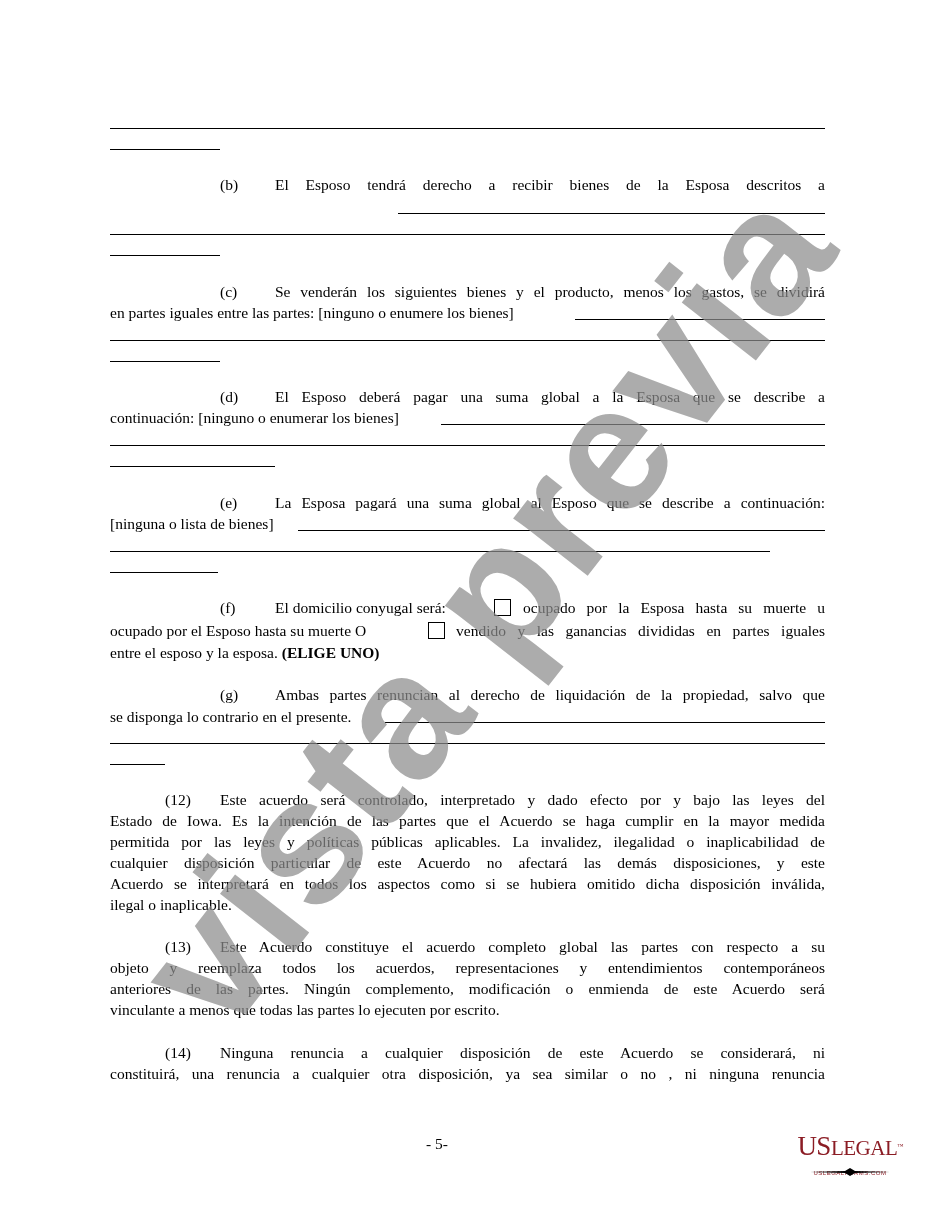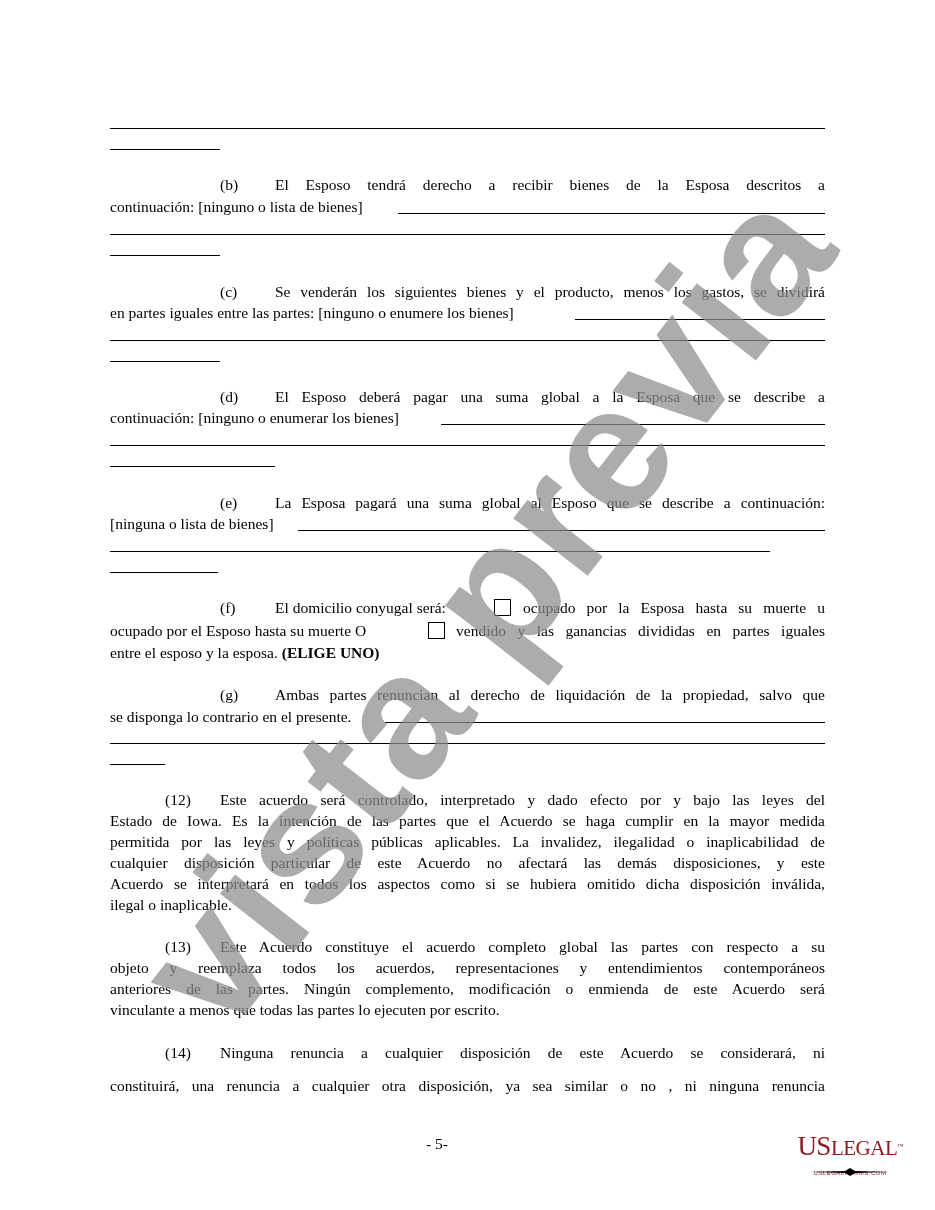--- a/index.html
+++ b/index.html
@@ -27,21 +27,20 @@
 </head>
 <body>
 
 <div class="page">
 
   <div class="line" style="left:110px; top:128px; width:715px;"></div>
   <div class="line" style="left:110px; top:149px; width:110px;"></div>
 
   <div class="txt" style="left:220px; top:174px;">(b)</div>
   <div class="just" style="left:275px; top:174px; width:550px;">El Esposo tendrá derecho a recibir bienes de la Esposa descritos a</div>
-  <div class="txt" style="left:110px; top:196px;">continuación: [ninguno o lista de bienes]</div>
   <div class="line" style="left:398px; top:213px; width:427px;"></div>
   <div class="line" style="left:110px; top:234px; width:715px;"></div>
   <div class="line" style="left:110px; top:255px; width:110px;"></div>
 
   <div class="txt" style="left:220px; top:281px;">(c)</div>
   <div class="just" style="left:275px; top:281px; width:550px;">Se venderán los siguientes bienes y el producto, menos los gastos, se dividirá</div>
   <div class="txt" style="left:110px; top:302px;">en partes iguales entre las partes: [ninguno o enumere los bienes]</div>
   <div class="line" style="left:575px; top:319px; width:250px;"></div>
   <div class="line" style="left:110px; top:340px; width:715px;"></div>
   <div class="line" style="left:110px; top:361px; width:110px;"></div>
@@ -88,21 +87,21 @@
   <div class="txt" style="left:110px; top:894px;">ilegal o inaplicable.</div>
 
   <div class="txt" style="left:165px; top:936px;">(13)</div>
   <div class="just" style="left:220px; top:936px; width:605px;">Este Acuerdo constituye el acuerdo completo global las partes con respecto a su</div>
   <div class="just" style="left:110px; top:957px; width:715px;">objeto y reemplaza todos los acuerdos, representaciones y entendimientos contemporáneos</div>
   <div class="just" style="left:110px; top:978px; width:715px;">anteriores de las partes. Ningún complemento, modificación o enmienda de este Acuerdo será</div>
   <div class="txt" style="left:110px; top:999px;">vinculante a menos que todas las partes lo ejecuten por escrito.</div>
 
   <div class="txt" style="left:165px; top:1042px;">(14)</div>
   <div class="just" style="left:220px; top:1042px; width:605px;">Ninguna renuncia a cualquier disposición de este Acuerdo se considerará, ni</div>
-  <div class="just" style="left:110px; top:1063px; width:715px;margin-top:12px;">constituirá, una renuncia a cualquier otra disposición, ya sea similar o no , ni ninguna renuncia</div>
+  <div class="just" style="left:110px; top:1063px; width:715px;">constituirá, una renuncia a cualquier otra disposición, ya sea similar o no , ni ninguna renuncia</div>
 
   <div class="watermark" style="left:95px; top:940px;">vista previa</div>
 
   <div class="footer-num">- 5-</div>
 
   <div class="logo">
     <div class="logo-main">
       <span class="big">US</span><span class="small">LEGAL</span><span class="logo-tm">™</span>
     </div>
     <div class="logo-eagle">

